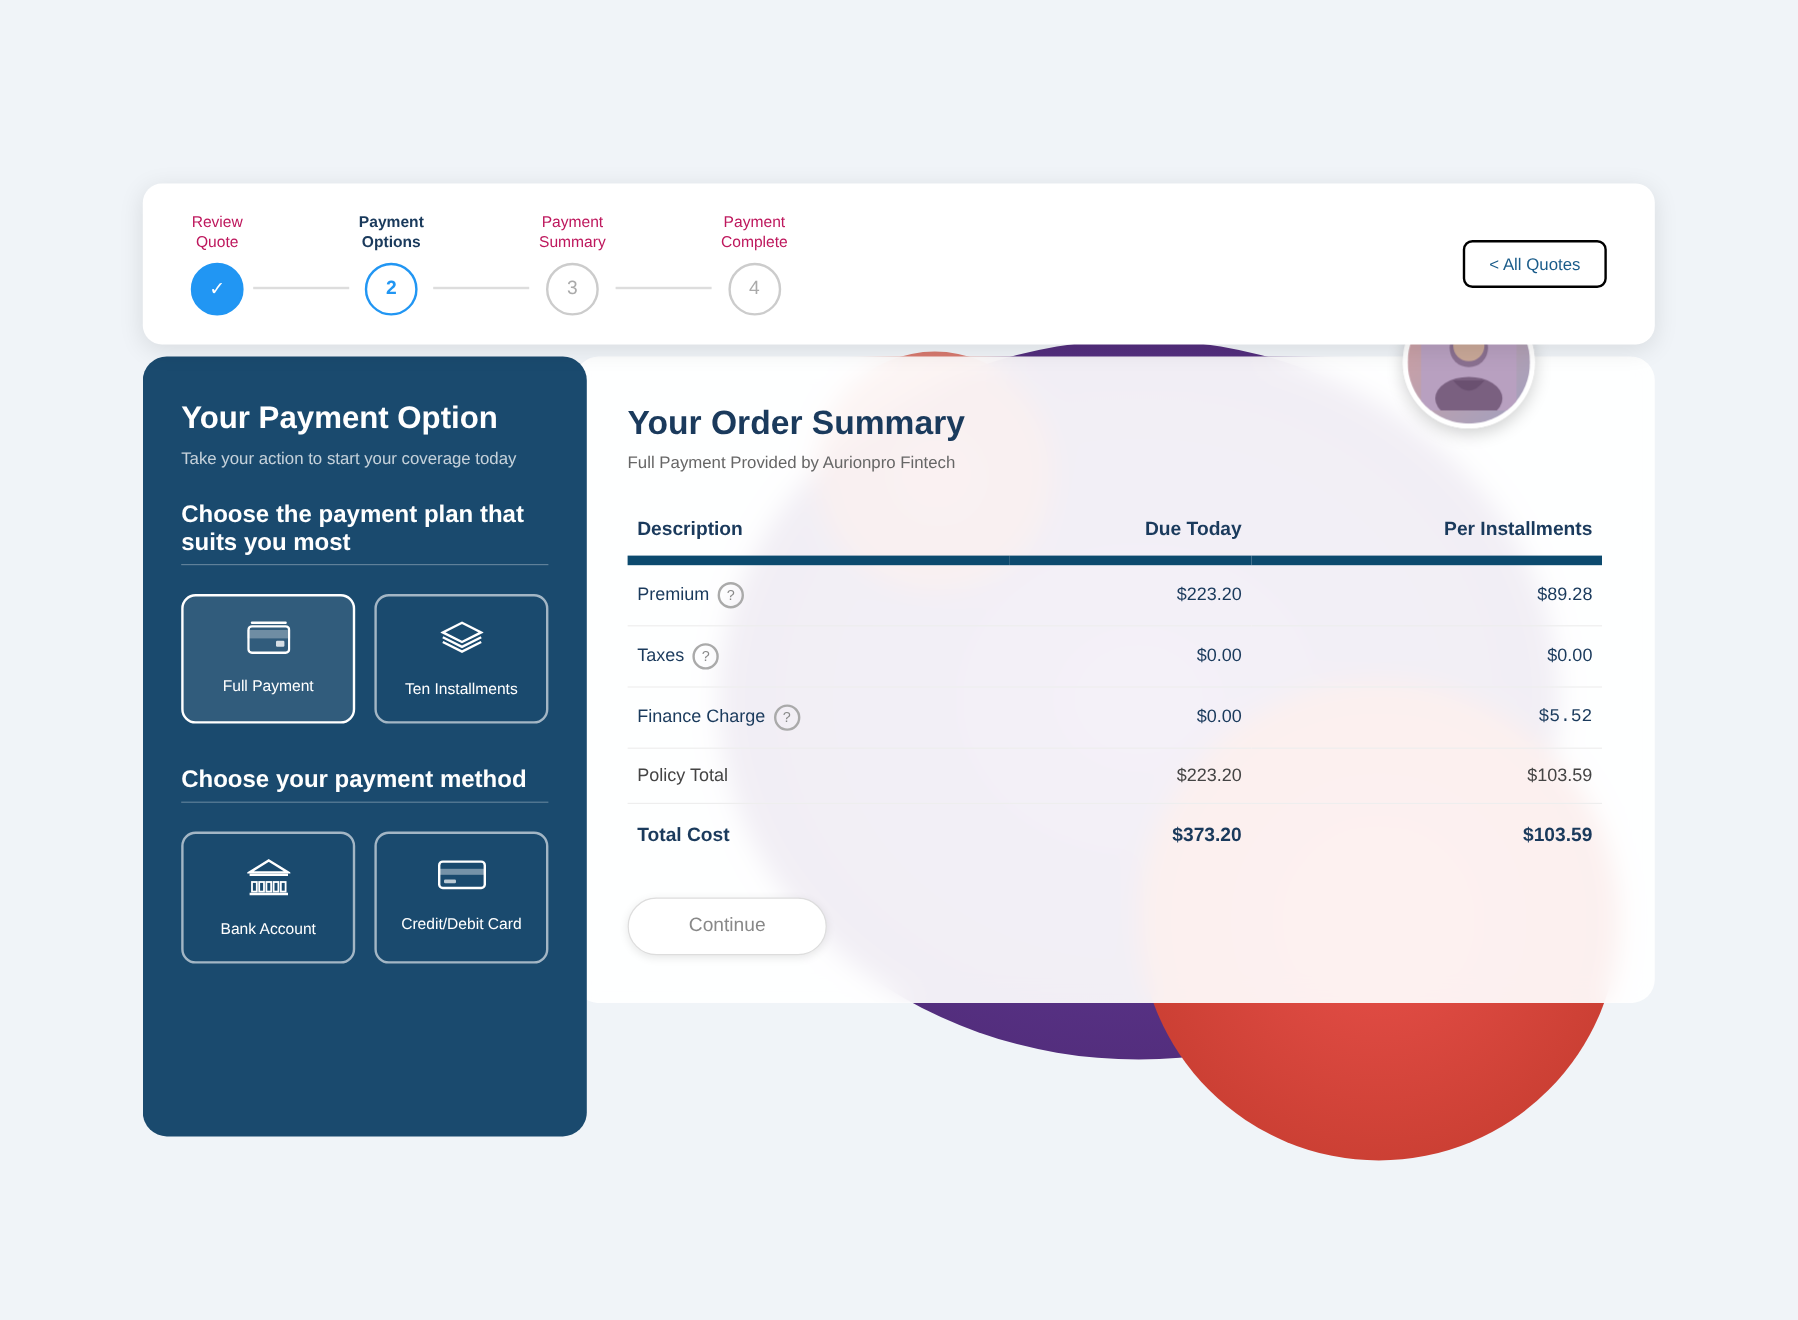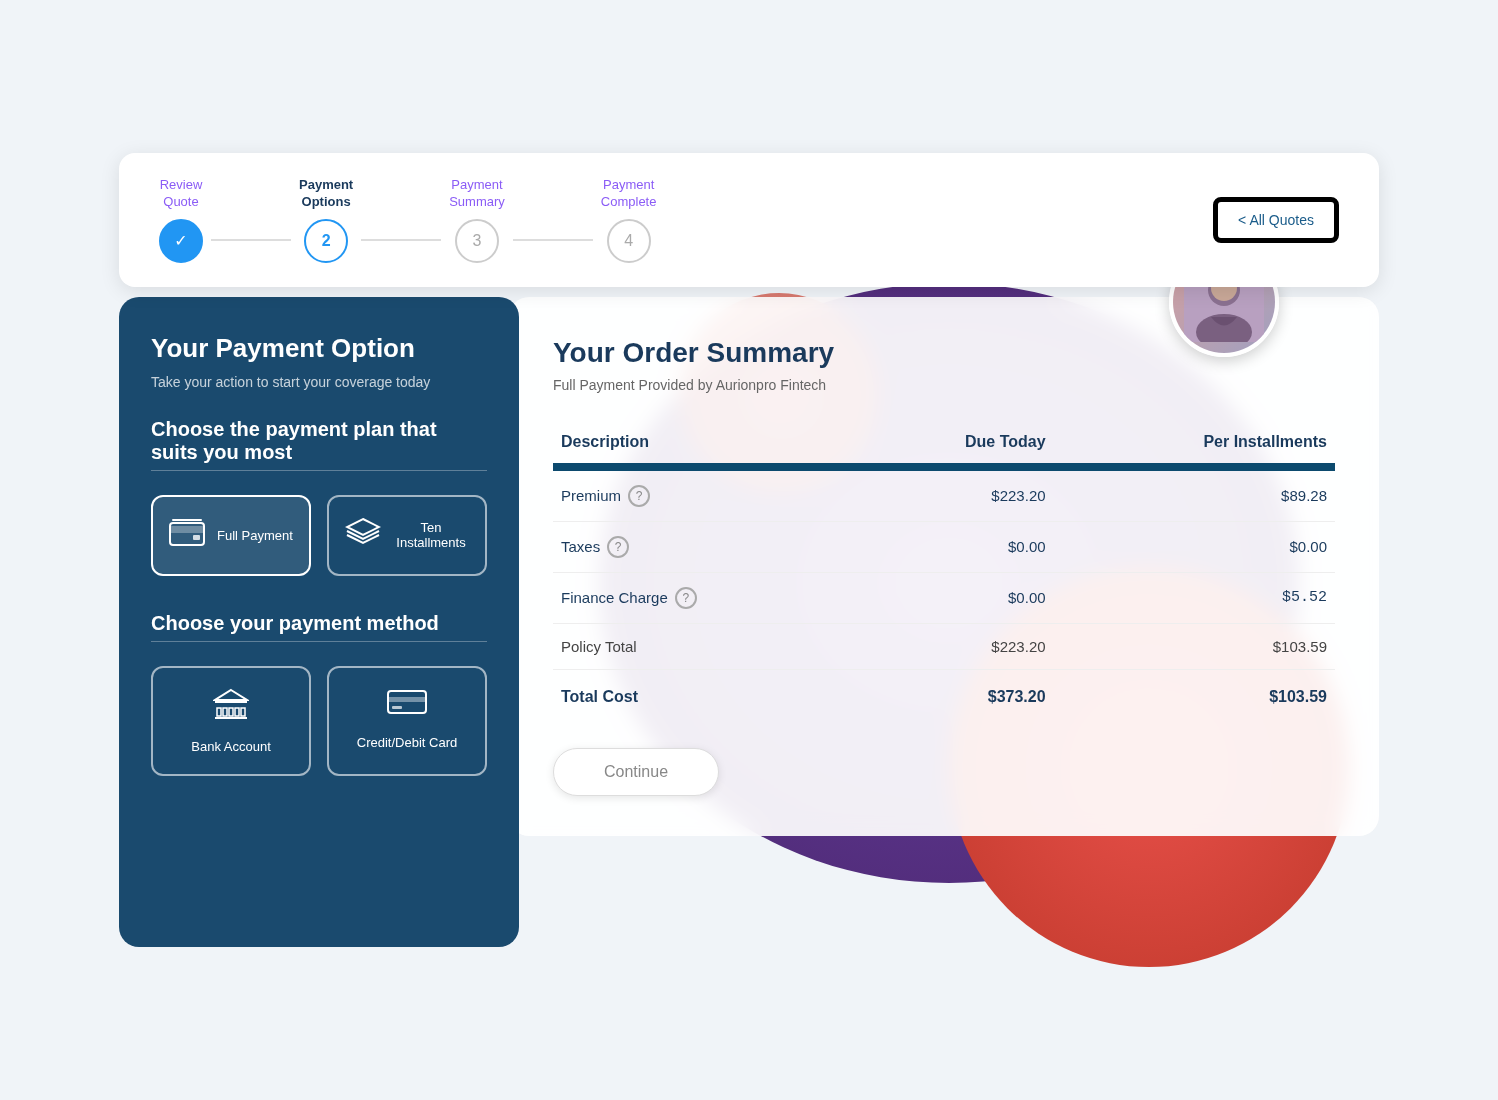--- a/index.html
+++ b/index.html
@@ -75,21 +75,21 @@
 
     .step {
       display: flex;
       flex-direction: column;
       align-items: center;
       position: relative;
     }
 
     .step-label {
       font-size: 13px;
-      color: #8b5cf6;
+      color: #be185d;
       text-align: center;
       margin-bottom: 8px;
       line-height: 1.3;
     }
     .step-label.active {
       color: #1a3a5c;
       font-weight: 700;
     }
 
     .step-circle {
@@ -119,21 +119,21 @@
       width: 80px;
       height: 2px;
       background: #ddd;
       margin: 0 8px;
       margin-top: 22px;
       align-self: flex-end;
       margin-bottom: 22px;
     }
 
     .all-quotes-btn {
-      border: 5px solid #000000;
+      border: 2px solid #000000;
       color: #1a5c8a;
       background: white;
       border-radius: 8px;
       padding: 10px 20px;
       font-size: 14px;
       font-weight: 500;
       cursor: pointer;
     }
 
     
@@ -144,21 +144,21 @@
       gap: 0;
       margin-top: 30px;
       align-items: flex-start;
     }
 
     
     .left-panel {
       background: #1a4a6e;
       border-radius: 20px;
       padding: 36px 32px;
-      width: 400px;
+      width: 370px;
       min-height: 650px;
       flex-shrink: 0;
       position: relative;
       z-index: 10;
     }
 
     .left-panel-title {
       font-size: 26px;
       font-weight: 700;
       color: white;
@@ -191,21 +191,21 @@
     }
 
     .payment-option-btn {
       flex: 1;
       background: transparent;
       border: 2px solid rgba(255,255,255,0.6);
       border-radius: 12px;
       padding: 20px 16px;
       cursor: pointer;
       display: flex;
-      flex-direction: row;
+      flex-direction: column;
       align-items: center;
       gap: 12px;
       color: white;
     }
     .payment-option-btn.selected {
       border-color: white;
       background: rgba(255,255,255,0.1);
     }
 
     .payment-option-icon {

